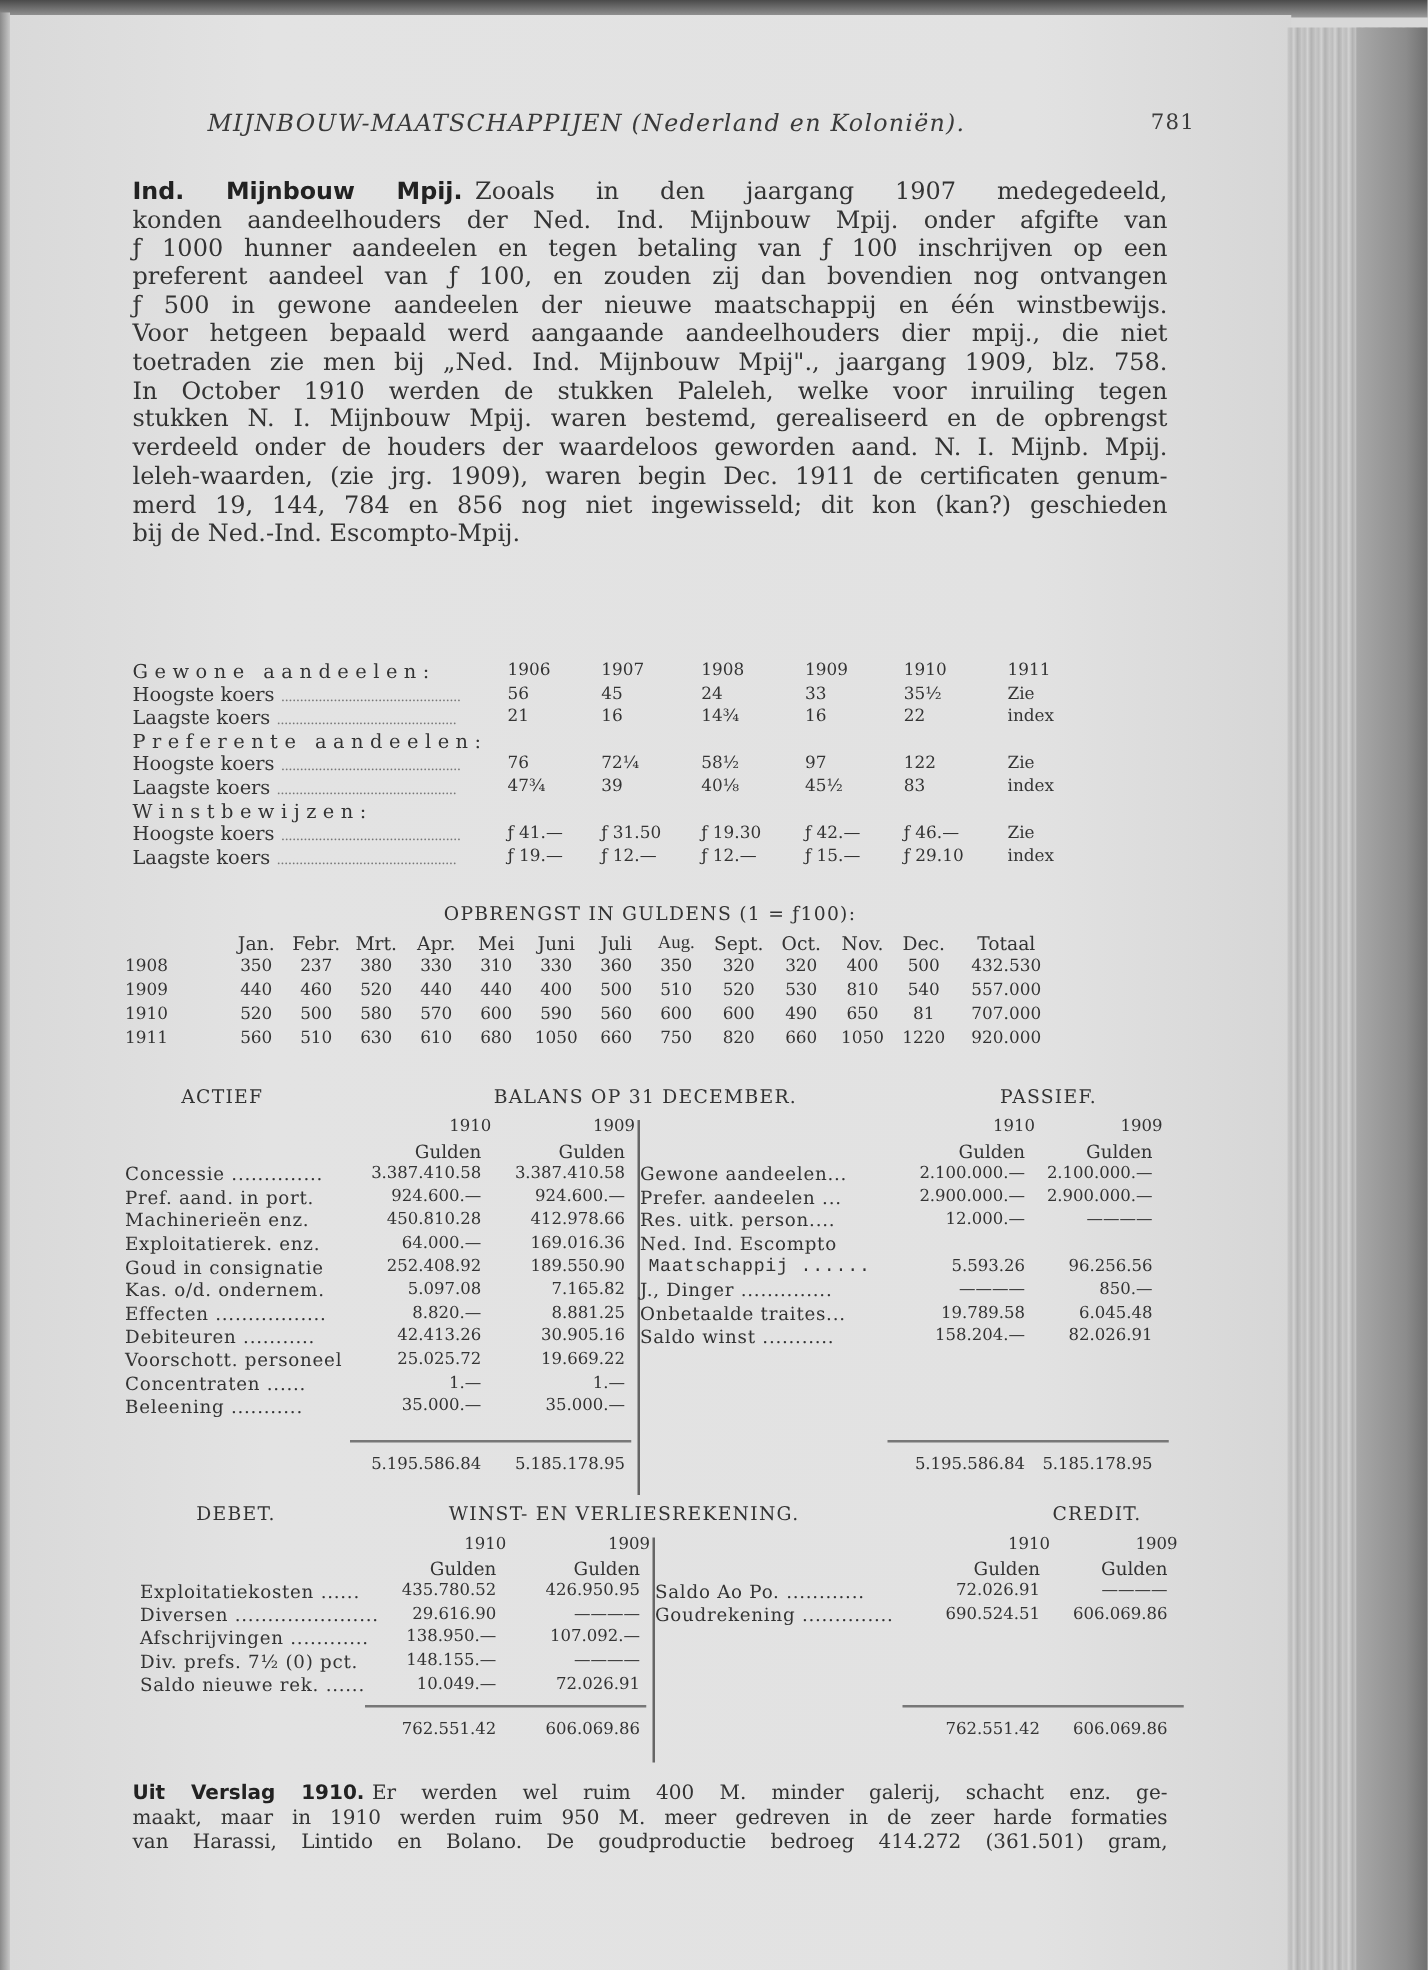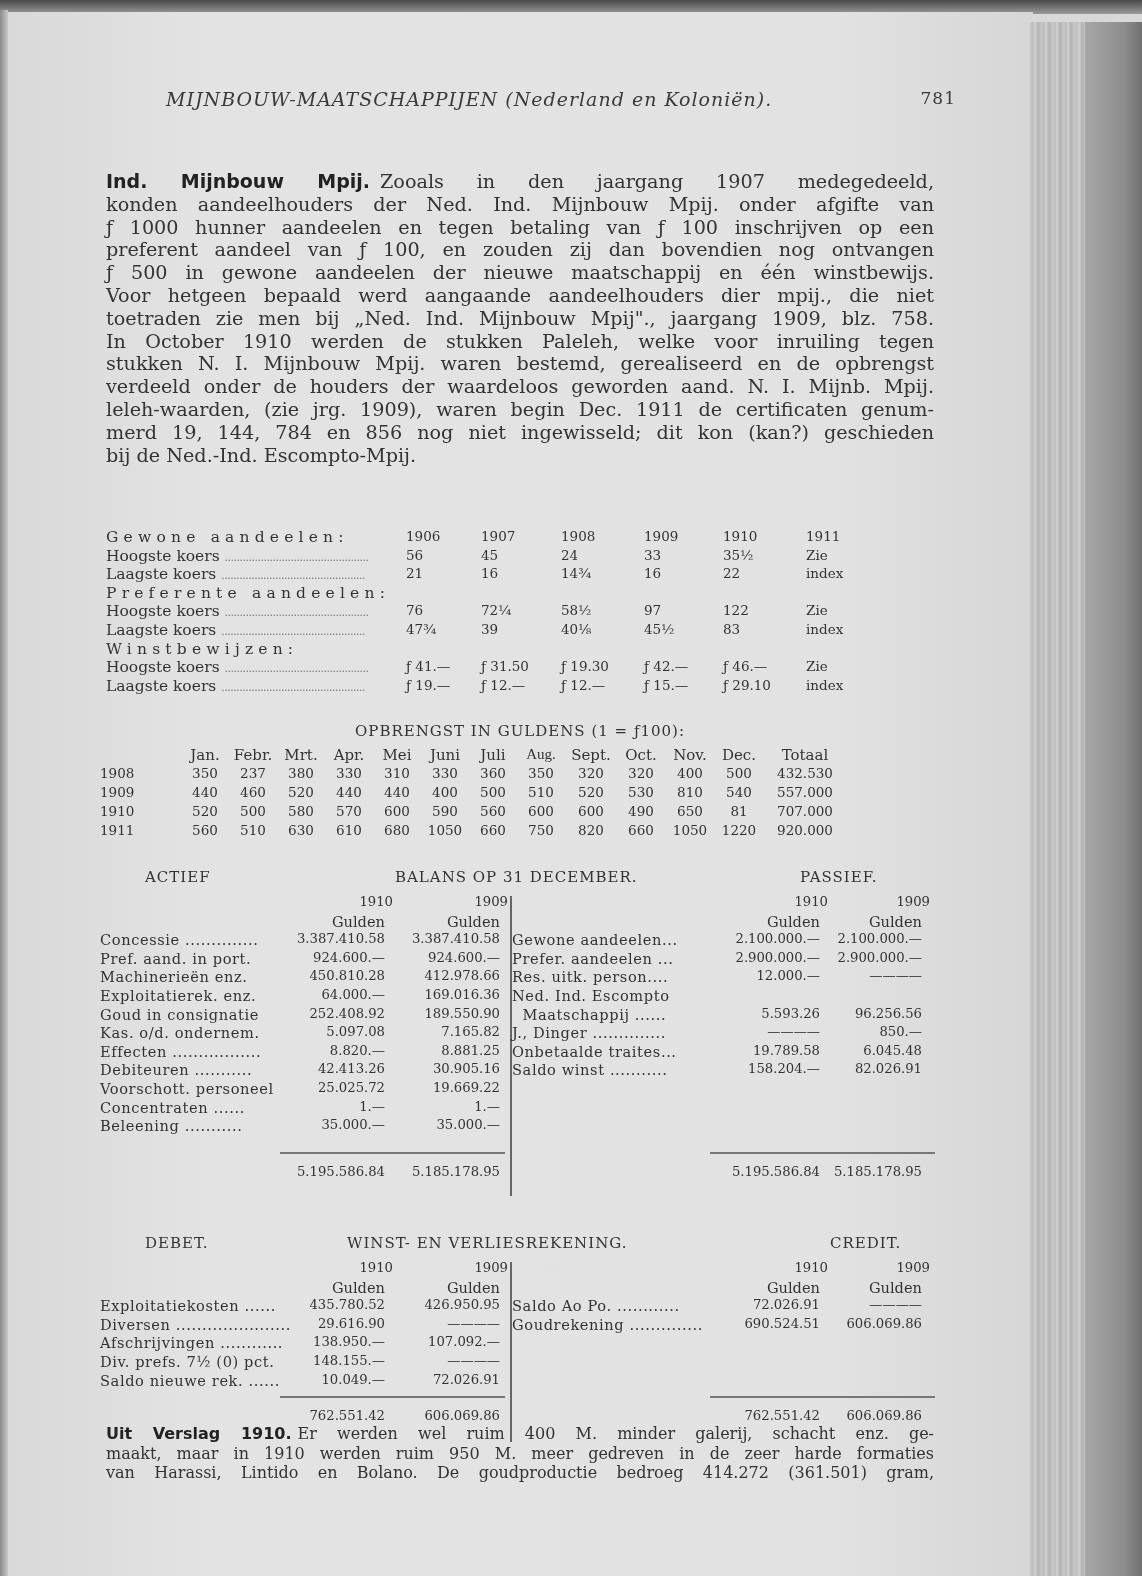--- a/index.html
+++ b/index.html
@@ -67,21 +67,21 @@
 <div class="leftedge"></div>
 <div class="page"></div>
 <div class="edge"></div>
 <div class="edge-dark"></div>
 
 <div class="runhead">
   <span>MIJNBOUW-MAATSCHAPPIJEN (Nederland en Koloniën).</span>
   <span class="pg">781</span>
 </div>
 
-<div class="para" style="top:142px;margin-top:28px;">
+<div class="para" style="top:142px;">
   <span class="line"><span class="lead">Ind. Mijnbouw Mpij.</span><span>Zooals in den jaargang 1907 medegedeeld,</span></span>
   <span class="line">konden aandeelhouders der Ned. Ind. Mijnbouw Mpij. onder afgifte van</span>
   <span class="line">ƒ 1000 hunner aandeelen en tegen betaling van ƒ 100 inschrijven op een</span>
   <span class="line">preferent aandeel van ƒ 100, en zouden zij dan bovendien nog ontvangen</span>
   <span class="line">ƒ 500 in gewone aandeelen der nieuwe maatschappij en één winstbewijs.</span>
   <span class="line">Voor hetgeen bepaald werd aangaande aandeelhouders dier mpij., die niet</span>
   <span class="line">toetraden zie men bij „Ned. Ind. Mijnbouw Mpij"., jaargang 1909, blz. 758.</span>
   <span class="line">In October 1910 werden de stukken Paleleh, welke voor inruiling tegen</span>
   <span class="line">stukken N. I. Mijnbouw Mpij. waren bestemd, gerealiseerd en de opbrengst</span>
   <span class="line">verdeeld onder de houders der waardeloos geworden aand. N. I. Mijnb. Mpij.</span>
@@ -296,41 +296,41 @@
     <span class="num" style="right:18px; top:63.2px">2.100.000.—</span>
     <span class="lbl2" style="left:412px; top:81.80000000000001px; white-space:pre;">Prefer. aandeelen ...</span>
     <span class="num" style="right:120px; top:81.80000000000001px">2.900.000.—</span>
     <span class="num" style="right:18px; top:81.80000000000001px">2.900.000.—</span>
     <span class="lbl2" style="left:412px; top:100.4px; white-space:pre;">Res. uitk. person....</span>
     <span class="num" style="right:120px; top:100.4px">12.000.—</span>
     <span class="num" style="right:18px; top:100.4px">————</span>
     <span class="lbl2" style="left:412px; top:119px; white-space:pre;">Ned. Ind. Escompto</span>
     <span class="num" style="right:120px; top:119px"></span>
     <span class="num" style="right:18px; top:119px"></span>
-    <span class="lbl2" style="left:412px; top:137.60000000000002px; white-space:pre;">  Maatschappij ......</span>
+    <span class="lbl2" style="left:400px; top:137.60000000000002px; white-space:pre;font-family:Liberation Mono, monospace;">  Maatschappij ......</span>
     <span class="num" style="right:120px; top:137.60000000000002px">5.593.26</span>
     <span class="num" style="right:18px; top:137.60000000000002px">96.256.56</span>
     <span class="lbl2" style="left:412px; top:156.2px; white-space:pre;">J., Dinger ..............</span>
     <span class="num" style="right:120px; top:156.2px">————</span>
     <span class="num" style="right:18px; top:156.2px">850.—</span>
     <span class="lbl2" style="left:412px; top:174.8px; white-space:pre;">Onbetaalde traites...</span>
     <span class="num" style="right:120px; top:174.8px">19.789.58</span>
     <span class="num" style="right:18px; top:174.8px">6.045.48</span>
     <span class="lbl2" style="left:412px; top:193.40000000000003px; white-space:pre;">Saldo winst ...........</span>
     <span class="num" style="right:120px; top:193.40000000000003px">158.204.—</span>
     <span class="num" style="right:18px; top:193.40000000000003px">82.026.91</span>
     <div class="hline" style="left:180px; width:225px; top:284px"></div>
     <div class="hline" style="left:610px; width:225px; top:284px"></div>
     <span class="num" style="right:555px; top:296px">5.195.586.84</span>
     <span class="num" style="right:440px; top:296px">5.185.178.95</span>
     <span class="num" style="right:120px; top:296px">5.195.586.84</span>
     <span class="num" style="right:18px; top:296px">5.185.178.95</span>
   </div>
 
-<div class="bal" id="wv" style="left:100px; top:1202px; width:840px; height:210px;margin-top:32px;">
+<div class="bal" id="wv" style="left:112px; top:1202px; width:840px; height:210px;">
     <span class="hdr" style="left:45px">DEBET.</span>
     <span class="hdr" style="left:247px">WINST- EN VERLIESREKENING.</span>
     <span class="hdr" style="left:730px">CREDIT.</span>
     <div class="vline" style="left:410px; top:28px; height:180px"></div>
     <span class="num" style="right:547px; top:26px;">1910</span>
     <span class="num" style="right:432px; top:26px;">1909</span>
     <span class="num" style="right:112px; top:26px;">1910</span>
     <span class="num" style="right:10px; top:26px;">1909</span>
     <span class="num" style="right:555px; top:44.6px; font-size:14.6px;">Gulden</span>
     <span class="num" style="right:440px; top:44.6px; font-size:14.6px;">Gulden</span>

